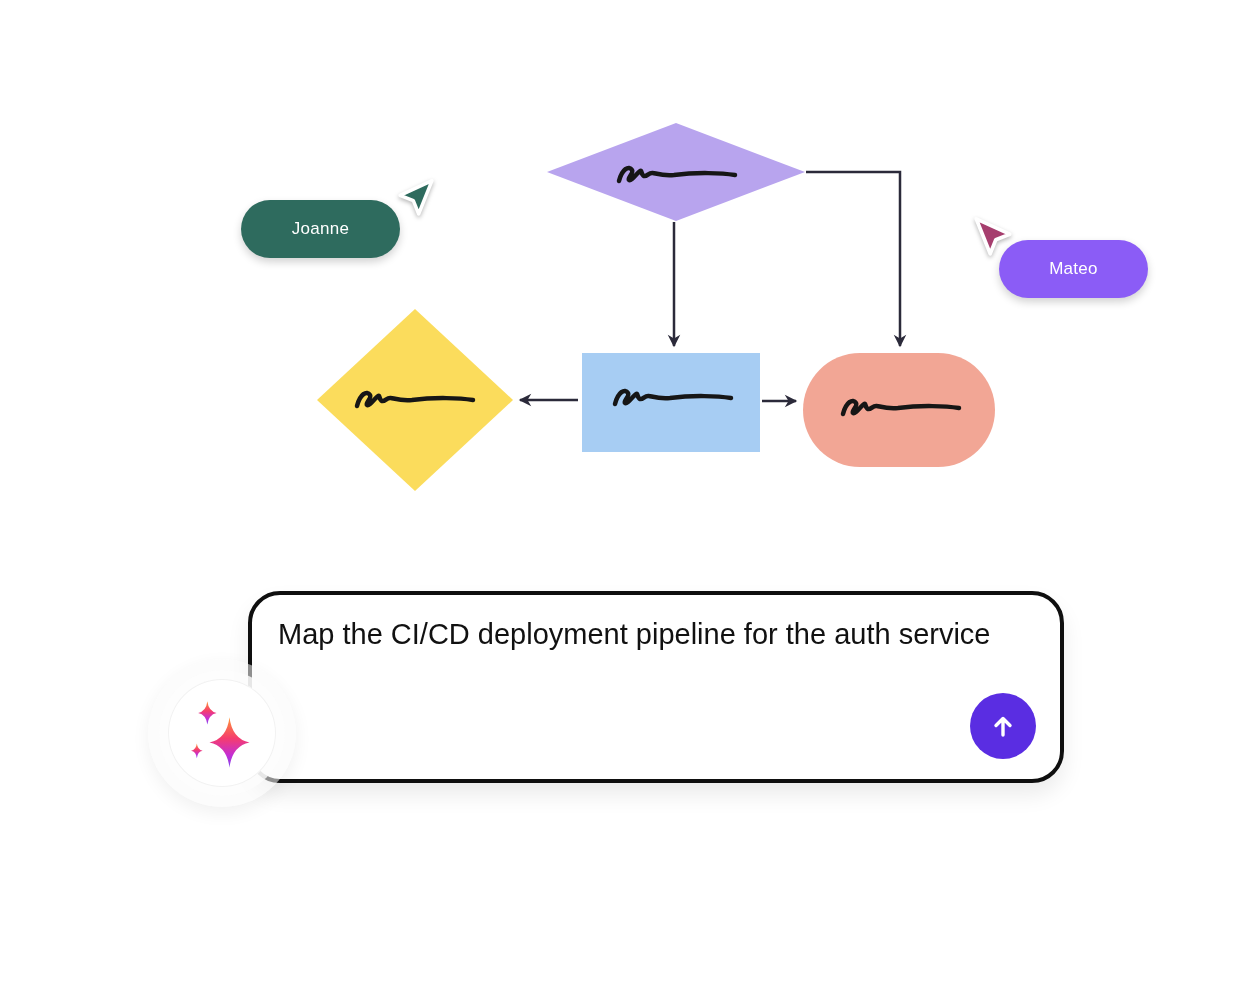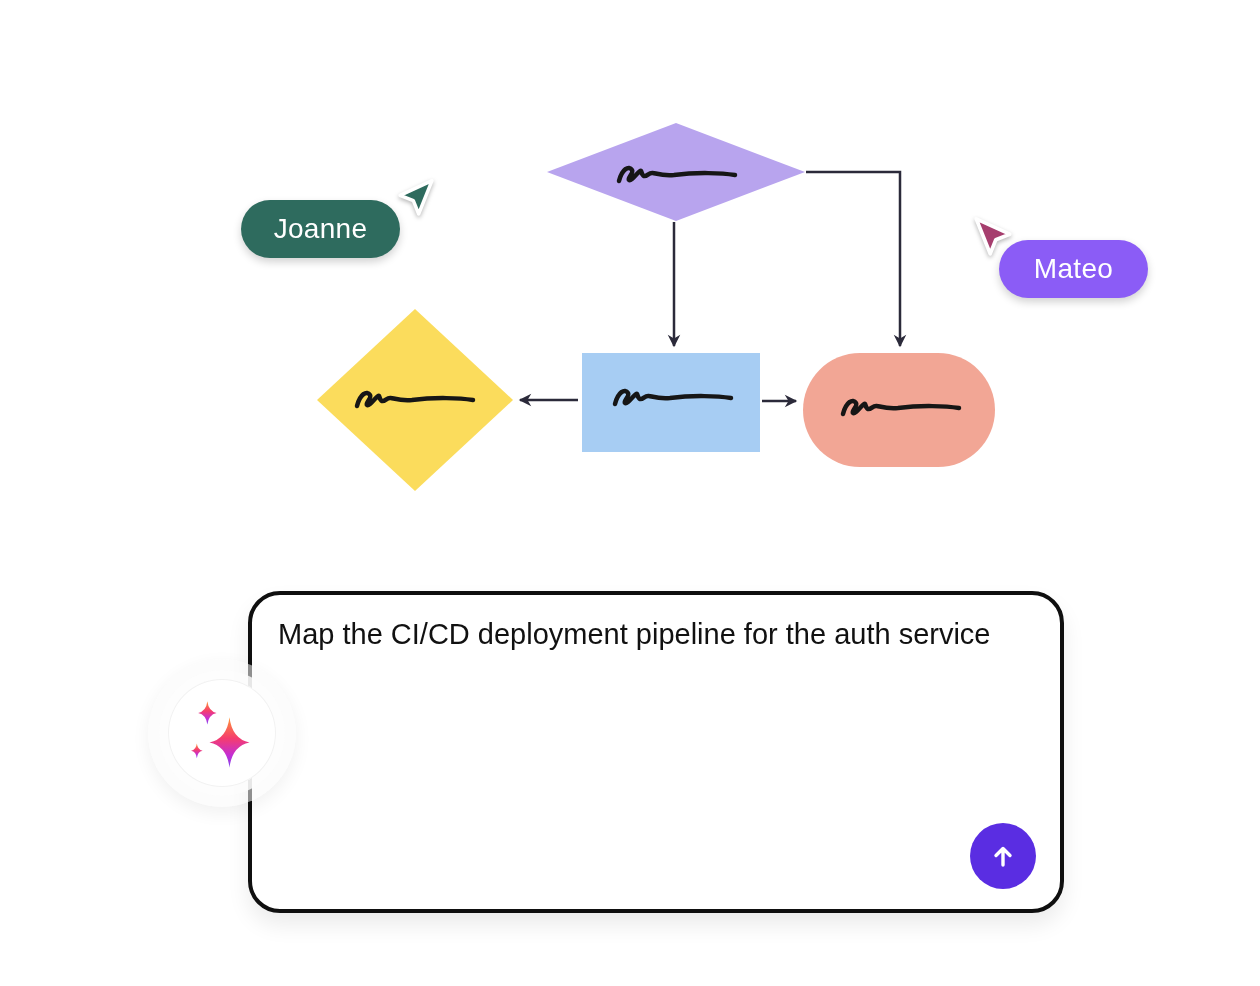--- a/index.html
+++ b/index.html
@@ -5,27 +5,27 @@
   html,body{margin:0;padding:0;background:#ffffff;}
   #stage{
     position:relative;width:1260px;height:986px;overflow:hidden;
     background:#ffffff;font-family:"Liberation Sans",sans-serif;
   }
   
   #diagram-svg{position:absolute;left:0;top:0;z-index:1;}
   
   .name-pill{
     position:absolute;z-index:2;display:flex;align-items:center;justify-content:center;
-    height:58px;border-radius:29px;color:#ffffff;font-size:28px;font-weight:500;
+    height:58px;border-radius:29px;color:#ffffff;font-size:17px;font-weight:500;
     letter-spacing:.3px;box-shadow:0 4px 8px rgba(0,0,0,.18);
   }
   .cursor{position:absolute;z-index:3;filter:drop-shadow(0 2px 2px rgba(0,0,0,.28));}
   
   #prompt-box{
-    position:absolute;z-index:4;left:248px;top:591px;width:816px;height:322px;
+    position:absolute;z-index:4;left:248px;top:591px;width:816px;height:192px;
     box-sizing:border-box;background:#ffffff;border:4px solid #0f0f0f;border-radius:32px;
     box-shadow:0 12px 22px rgba(0,0,0,.08);
   }
   #prompt-input{
     position:absolute;left:26px;top:21px;right:26px;
     font-size:29px;font-weight:500;color:#111111;line-height:1.25;
     outline:none;white-space:pre-wrap;
   }
   #send-button{
     position:absolute;right:24px;bottom:20px;width:66px;height:66px;border-radius:50%;

